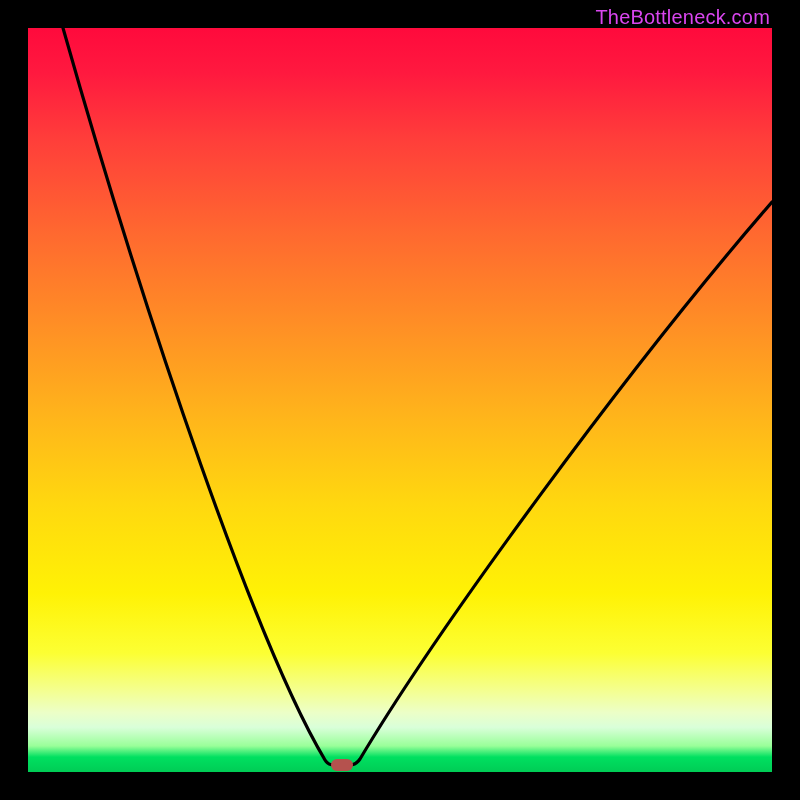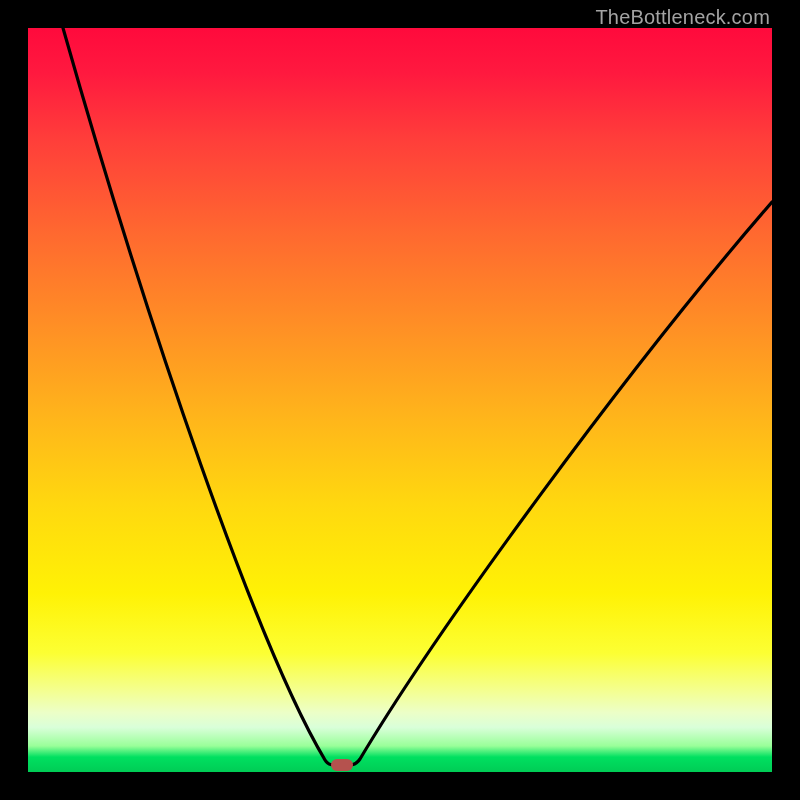--- a/index.html
+++ b/index.html
@@ -53,21 +53,21 @@
     width: 22px;
     height: 12px;
     background: #b5524e;
     border-radius: 6px;
     transform: translate(-50%, -50%);
   }
   .watermark {
     position: absolute;
     top: 6px;
     right: 30px;
-    color: #a3a3a3;
+    color: #d946ef;
     font-size: 20px;
     letter-spacing: 0.2px;
   }
 </style>
 </head>
 <body>
 
 <div class="frame">
   <div class="plot-area">
     <svg class="curve-svg" viewBox="0 0 744 744" preserveAspectRatio="none">

